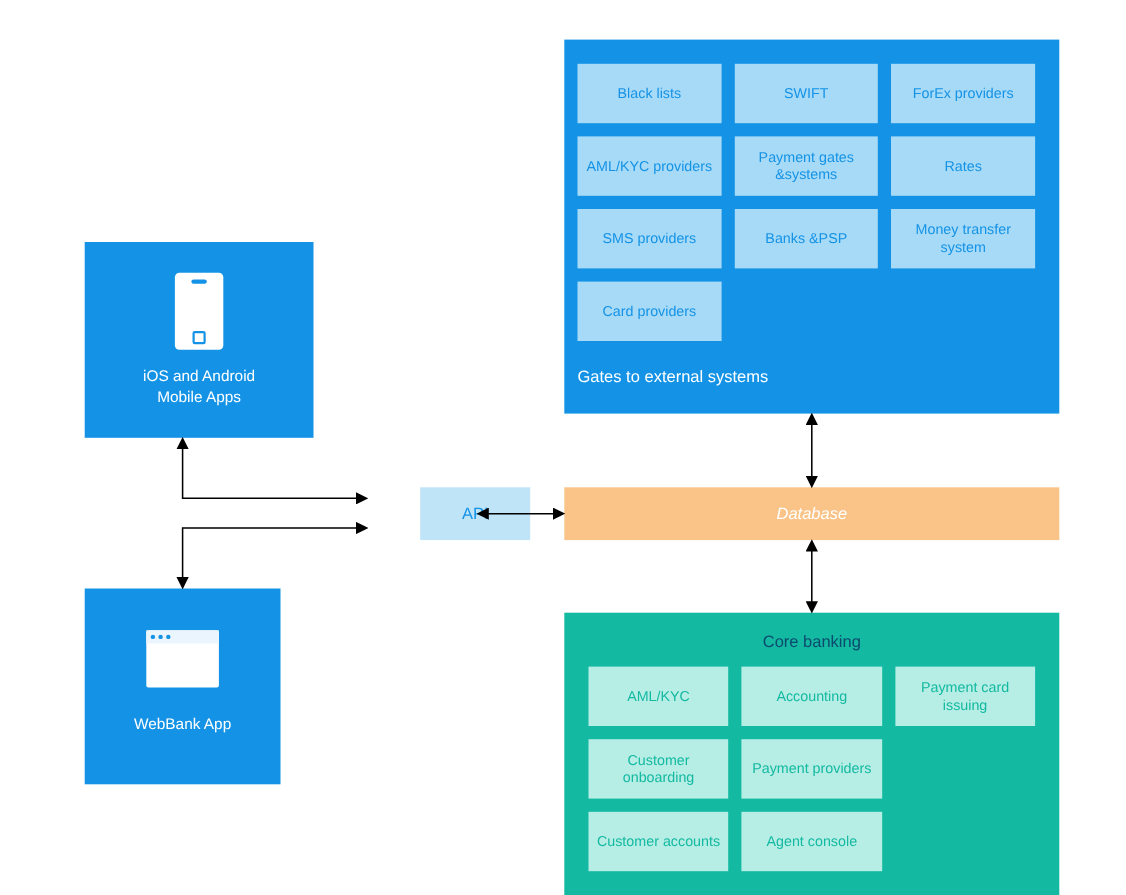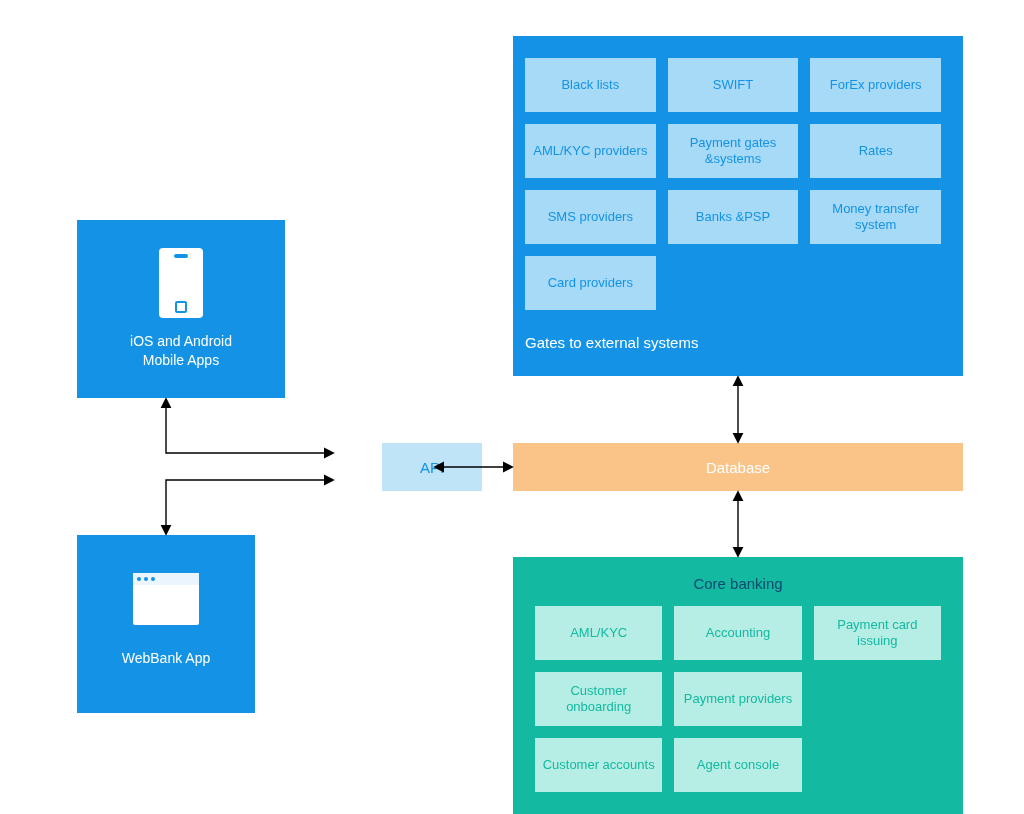--- a/index.html
+++ b/index.html
@@ -181,21 +181,21 @@
       <div class="dot d2"></div>
       <div class="dot d3"></div>
   </div>
   <div class="caption" style="margin-top:24px;">WebBank App</div>
 </div>
 
 <div class="box api-box" style="left:334px; top:443px; width:100px; height:48px;">
   <span>API</span>
 </div>
 
-<div class="box db-box" style="left:513px; top:443px; width:450px; height:48px;">
+<div class="box db-box" style="left:513px; top:443px; width:450px; height:48px;font-style:italic;">
   <span>Database</span>
 </div>
 
 <div class="box ext-box" style="left:513px; top:36px; width:450px; height:340px;">
   <div class="chip-grid">
     <div class="chip-blue">
         <span>Black lists</span>
       </div>
     <div class="chip-blue">
         <span>SWIFT</span>

